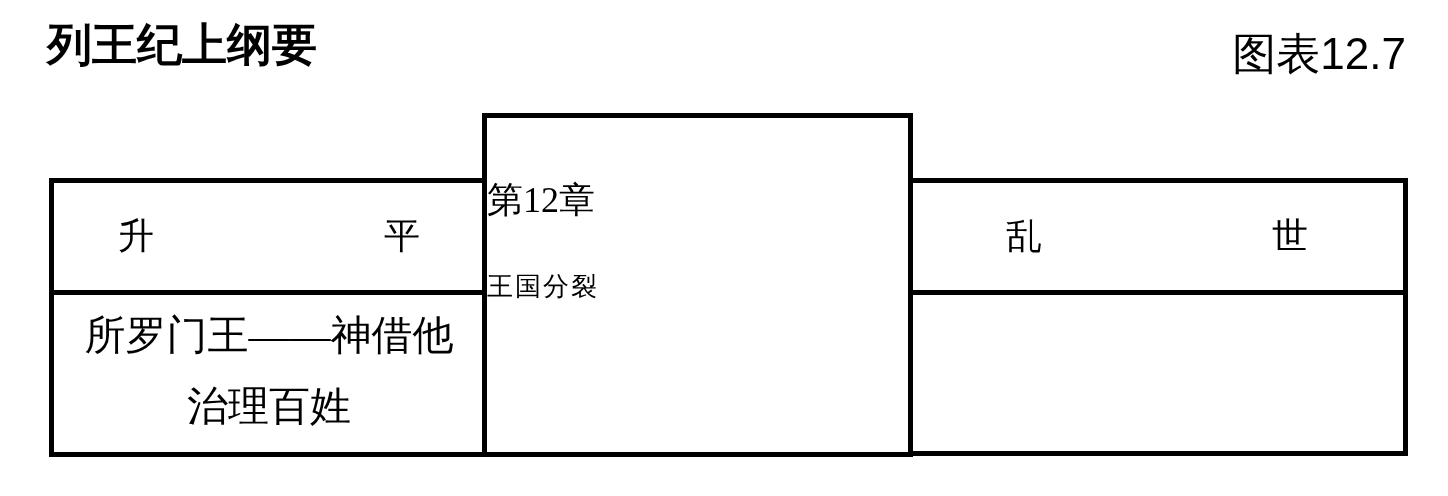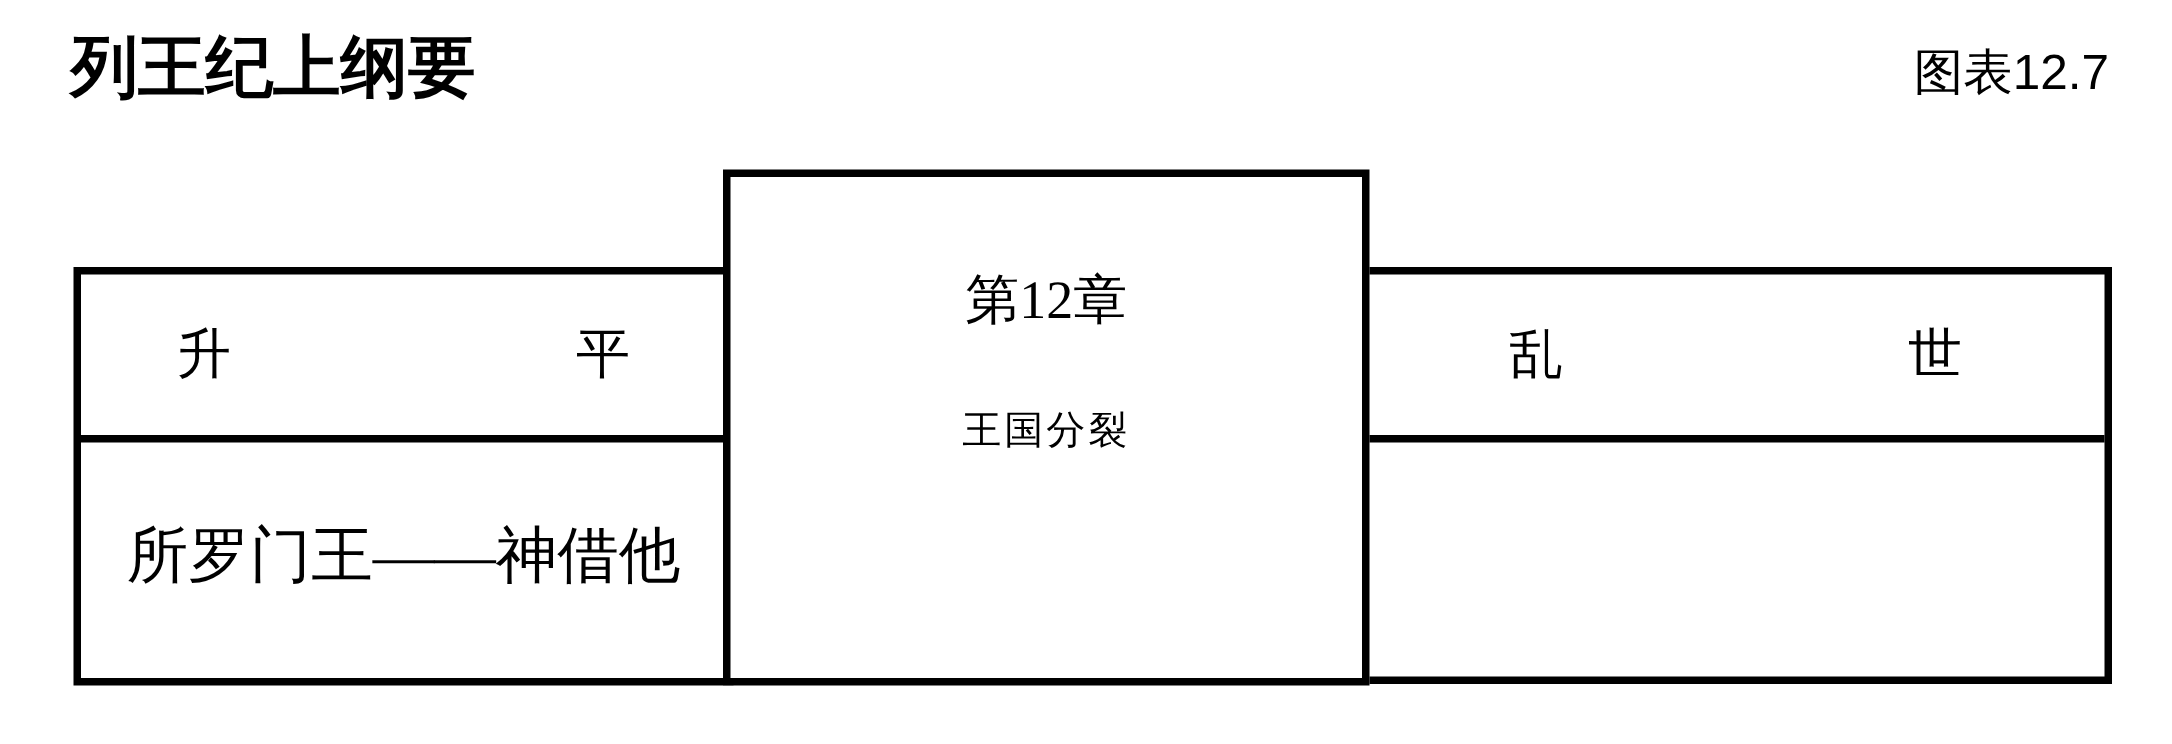--- a/index.html
+++ b/index.html
@@ -25,21 +25,21 @@
     font-weight: bold;
     letter-spacing: 0px;
     line-height: 1.2;
     white-space: nowrap;
     font-family: Liberation Serif, serif;
   }
   #figure-label {
     position: absolute;
     right: 42px;
     top: 28px;
-    font-size: 33px;
+    font-size: 44px;
     font-weight: normal;
     line-height: 1.2;
     white-space: nowrap;
     font-family: "Liberation Sans", "DejaVu Sans", sans-serif;
   }
 
   
   #diagram {
     position: absolute;
     left: 4px;
@@ -122,21 +122,21 @@
 
   
   #center-inner {
     position: absolute;
     left: 0;
     right: 0;
     top: 0;
     bottom: 0;
     display: flex;
     flex-direction: column;
-    align-items: center;
+    align-items: flex-start;
     justify-content: flex-start;
   }
   #center-chapter {
     margin-top: 58px;
     font-family: "Liberation Serif", "DejaVu Serif", serif;
     font-size: 36px;
     white-space: nowrap;
   }
   #center-heading {
     margin-top: 44px;
@@ -154,20 +154,21 @@
 
 <div id="diagram">
 
   <div class="panel" id="panel-left">
     <div class="wing-head">
       <span class="head-text">升 平</span>
     </div>
     <div class="wing-body">
       <div class="body-text">
         <span class="line">所罗门王——神借他</span>
+        <span class="line">治理百姓</span>
       </div>
     </div>
   </div>
 
   <div class="panel" id="panel-right">
     <div class="wing-head">
       <span class="head-text">乱 世</span>
     </div>
     <div class="wing-body">
       <div class="body-text">

